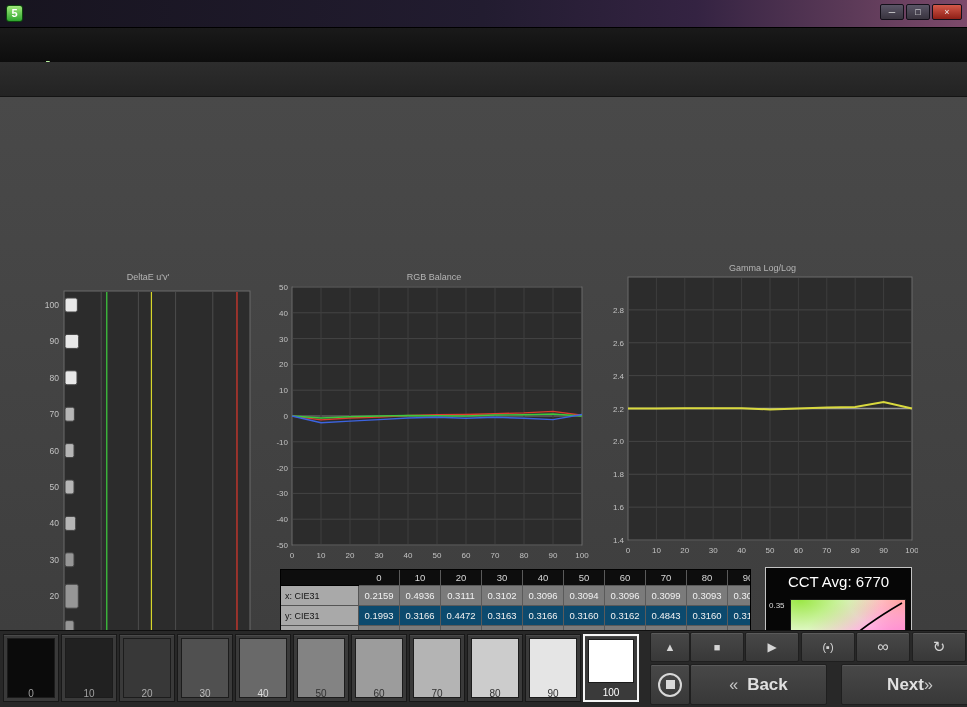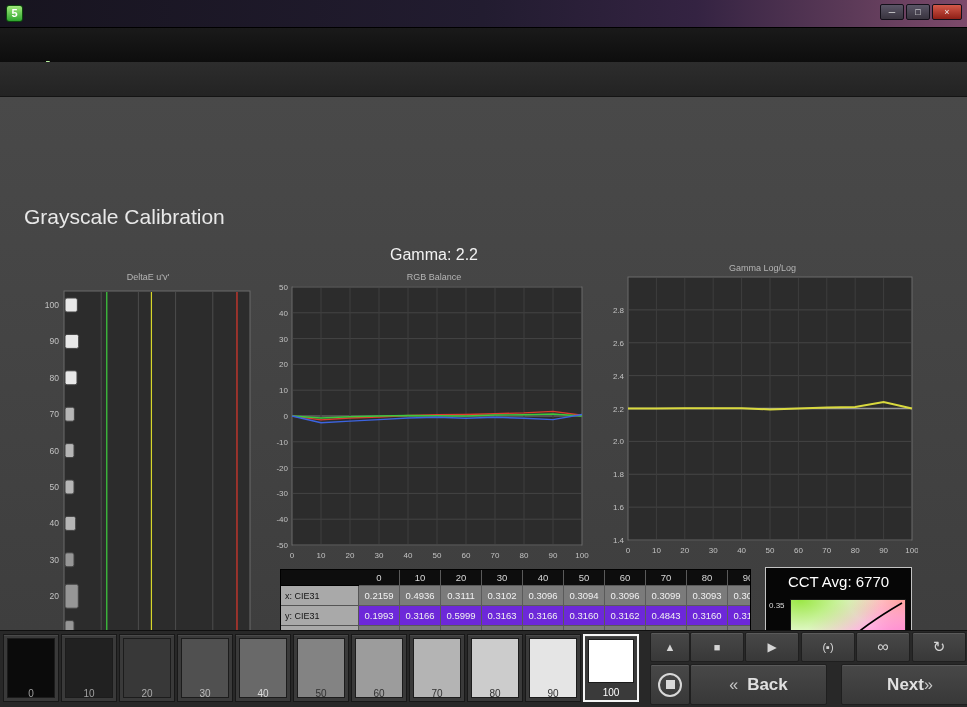--- a/index.html
+++ b/index.html
@@ -77,21 +77,21 @@
 .trow{display:flex;height:20px}
 .thead{height:16px}
 .tlabel{width:78px;flex:none;font-size:9px;color:#151515;background:#a9a9a9;
   border-right:1px solid #555;border-bottom:1px solid #555;padding:0 0 0 4px;
   display:flex;align-items:center;white-space:nowrap;overflow:hidden}
 .hcell{background:#0d0d0d;color:#d8d8d8;border-bottom:1px solid #000;border-right:none}
 .tcell{width:41px;flex:none;font-size:9.5px;color:#f2f2f2;display:flex;align-items:center;
   justify-content:center;border-right:1px solid #5a5a5a;border-bottom:1px solid #5a5a5a;
   white-space:nowrap;overflow:hidden}
 .trow.even .tcell{background:#7b7b7b}
-.trow.odd .tcell{background:#6d28d9}
+.trow.odd .tcell{background:#0c4a6e}
 .thead .tcell{background:#0d0d0d;color:#d8d8d8}
 .hscroll{position:absolute;left:0;bottom:0;width:469px;height:11px;background:#111}
 .harrow{position:absolute;top:0;width:12px;height:11px;background:#2e2e2e;border:1px solid #000;
   color:#999;font-size:6px;display:flex;align-items:center;justify-content:center}
 .hthumb{position:absolute;left:14px;top:1px;width:280px;height:9px;border-radius:2px;
   background:linear-gradient(#5c5c5c,#454545);border:1px solid #6a6a6a}
 
 
 .cct-panel{left:765px;top:470px;width:147px;height:143px;background:#060606;
   border:1px solid #c3c3c3}
@@ -192,24 +192,22 @@
     </div>
     <div class="abs sq-btn btn-help">
       <span>?</span>
     </div>
     <div class="abs sq-btn btn-collapse">
       <span>◀</span>
     </div>
   </div>
 
   <div class="abs main">
-    <div class="abs page-title">Grayscale Calibration</div>
 
     <div class="abs chart-sub s-de">DeltaE u'v'</div>
-    <div class="abs chart-title t-rgb">Gamma: 2.2</div>
     <div class="abs chart-sub s-rgb">RGB Balance</div>
     <div class="abs chart-sub s-gamma">Gamma Log/Log</div>
 
     <svg id="de-svg" class="abs" width="217" height="436">
         <rect x="26" y="10" width="186" height="394" fill="#2c2c2c" stroke="#6a6a6a"></rect>
         <line x1="63.2" y1="11" x2="63.2" y2="403" stroke="#4d4d4d" stroke-width="1"></line>
         <line x1="100.4" y1="11" x2="100.4" y2="403" stroke="#4d4d4d" stroke-width="1"></line>
         <line x1="137.6" y1="11" x2="137.6" y2="403" stroke="#4d4d4d" stroke-width="1"></line>
         <line x1="174.8" y1="11" x2="174.8" y2="403" stroke="#4d4d4d" stroke-width="1"></line>
         <line x1="68.78" y1="11" x2="68.78" y2="403" stroke="#3ecf3e" stroke-width="1.2"></line>
@@ -359,21 +357,21 @@
             <div class="tcell">0.3094</div>
             <div class="tcell">0.3096</div>
             <div class="tcell">0.3099</div>
             <div class="tcell">0.3093</div>
             <div class="tcell">0.3097</div>
           </div>
           <div class="trow odd">
             <div class="tlabel">y: CIE31</div>
             <div class="tcell">0.1993</div>
             <div class="tcell">0.3166</div>
-            <div class="tcell">0.5999</div>
+            <div class="tcell">0.4472</div>
             <div class="tcell">0.3163</div>
             <div class="tcell">0.3166</div>
             <div class="tcell">0.3160</div>
             <div class="tcell">0.3162</div>
             <div class="tcell">0.4843</div>
             <div class="tcell">0.3160</div>
             <div class="tcell">0.3161</div>
           </div>
           <div class="trow even">
             <div class="tlabel">Y fL</div>

